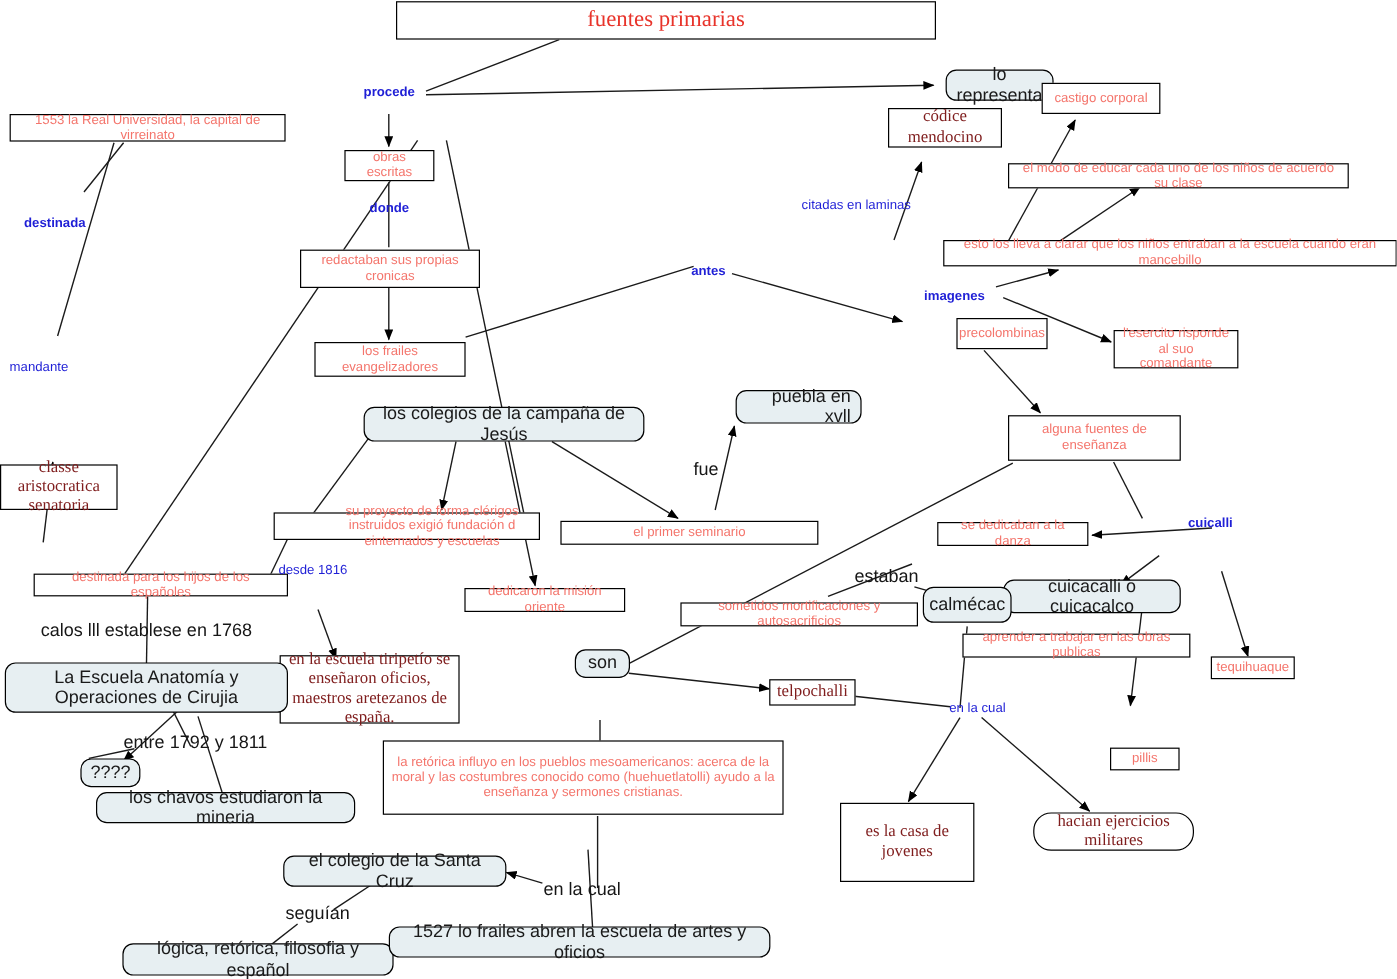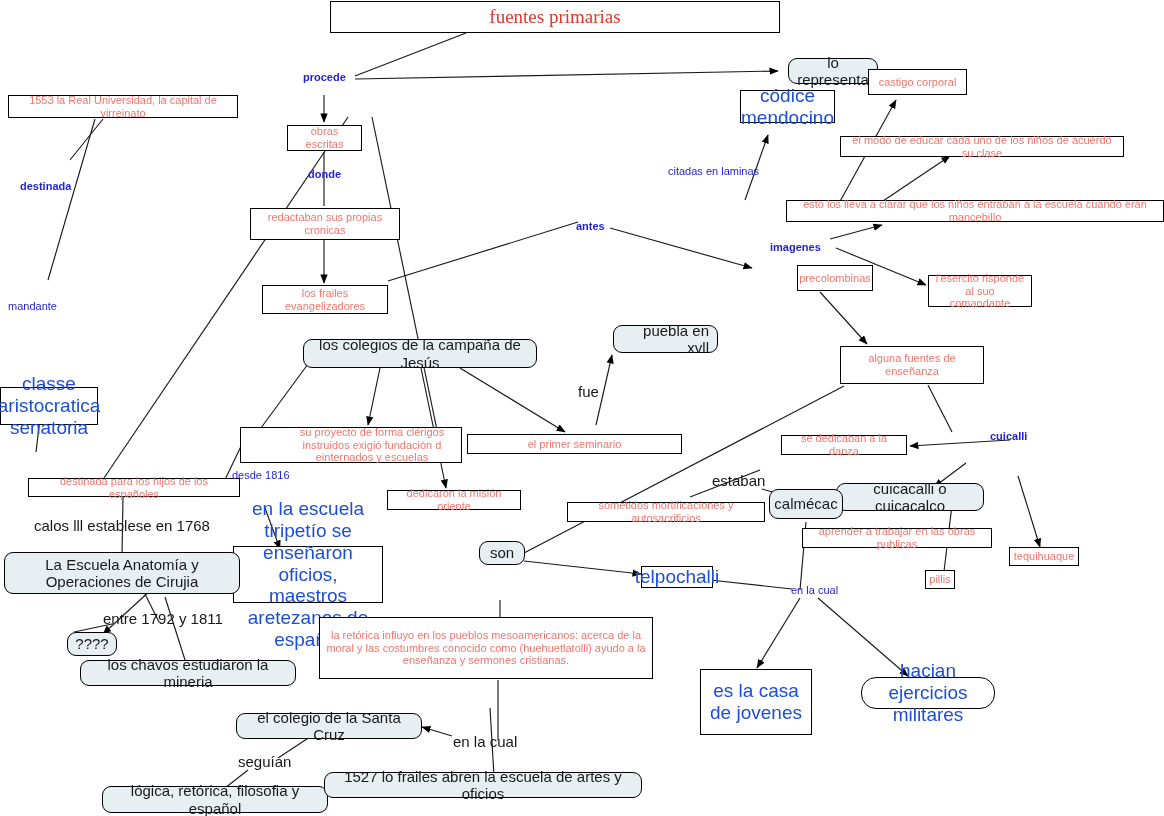--- a/index.html
+++ b/index.html
@@ -24,23 +24,23 @@
   }
   
   .rbox{
     border:1px solid #000;
     color:#f4756c;
     font-family:"Liberation Sans", sans-serif;
     font-size:11px;
     padding:3px 5px;
   }
   .rbox.serif{
-    font-family:Liberation Sans, sans-serif;
-    font-size:19px;
-    color:#1d4ed8;
+    font-family:Liberation Serif, serif;
+    font-size:14px;
+    color:#7f1d1d;
   }
   
   .bbox{
     border:1px solid #000;
     border-radius:9px;
     background:#e7eff2;
     color:#1a1a1a;
     font-family:"Liberation Sans", sans-serif;
     font-size:15px;
     padding:3px 8px;
@@ -205,21 +205,21 @@
   <div class="node rbox" style="left:8px;top:95px;width:230px;height:23px;">1553 la Real Universidad, la capital de virreinato</div>
 
   <div class="node rbox serif" style="left:0px;top:387px;width:98px;height:38px;">classe aristocratica senatoria</div>
 
   <div class="node rbox" style="left:28px;top:478px;width:212px;height:19px;">destinada para los hijos de los españoles</div>
 
   <div class="node bbox" style="left:303px;top:339px;width:234px;height:29px;">los colegios de la campaña de Jesús</div>
 
   <div class="node bbox" style="left:613px;top:325px;width:105px;height:28px;text-align:right;">puebla en xvll</div>
 
-  <div class="node rbox" style="left:240px;top:427px;width:222px;height:36px;padding-left:47px;">su proyecto de forma clérigos instruidos exigió fundación d einternados y escuelas</div>
+  <div class="node rbox" style="left:228px;top:427px;width:222px;height:23px;padding-left:47px;">su proyecto de forma clérigos instruidos exigió fundación d einternados y escuelas</div>
 
   <div class="node rbox" style="left:467px;top:434px;width:215px;height:20px;">el primer seminario</div>
 
   <div class="node rbox" style="left:387px;top:490px;width:134px;height:20px;">dedicaron la misión oriente</div>
 
   <div class="node rbox serif" style="left:233px;top:546px;width:150px;height:57px;">en la escuela tiripetío se enseñaron oficios, maestros aretezanos de españa.</div>
 
   <div class="node bbox" style="left:4px;top:552px;width:236px;height:42px;">La Escuela Anatomía y Operaciones de Cirujia</div>
 
   <div class="node bbox" style="left:67px;top:632px;width:50px;height:24px;">????</div>
@@ -235,21 +235,21 @@
   <div class="node rbox serif" style="left:641px;top:566px;width:72px;height:22px;">telpochalli</div>
 
   <div class="node rbox" style="left:781px;top:435px;width:126px;height:20px;">se dedicaban a la danza</div>
 
   <div class="node bbox" style="left:769px;top:489px;width:74px;height:30px;z-index:5;">calmécac</div>
 
   <div class="node bbox" style="left:836px;top:483px;width:148px;height:28px;">cuicacalli o cuicacalco</div>
 
   <div class="node rbox" style="left:802px;top:528px;width:190px;height:20px;">aprender a trabajar en las obras publicas</div>
 
-  <div class="node rbox" style="left:925px;top:570px;width:30px;height:19px;">pillis</div>
+  <div class="node rbox" style="left:925px;top:623px;width:58px;height:19px;">pillis</div>
 
   <div class="node rbox" style="left:1009px;top:547px;width:70px;height:19px;">tequihuaque</div>
 
   <div class="node rbox serif" style="left:700px;top:669px;width:112px;height:66px;">es la casa de jovenes</div>
 
   <div class="node rbox serif" style="left:861px;top:677px;width:134px;height:32px;border-radius:15px;">hacian ejercicios militares</div>
 
   <div class="node bbox" style="left:236px;top:713px;width:186px;height:26px;">el colegio de la Santa Cruz</div>
 
   <div class="node bbox" style="left:102px;top:786px;width:226px;height:27px;">lógica, retórica, filosofia y español</div>

